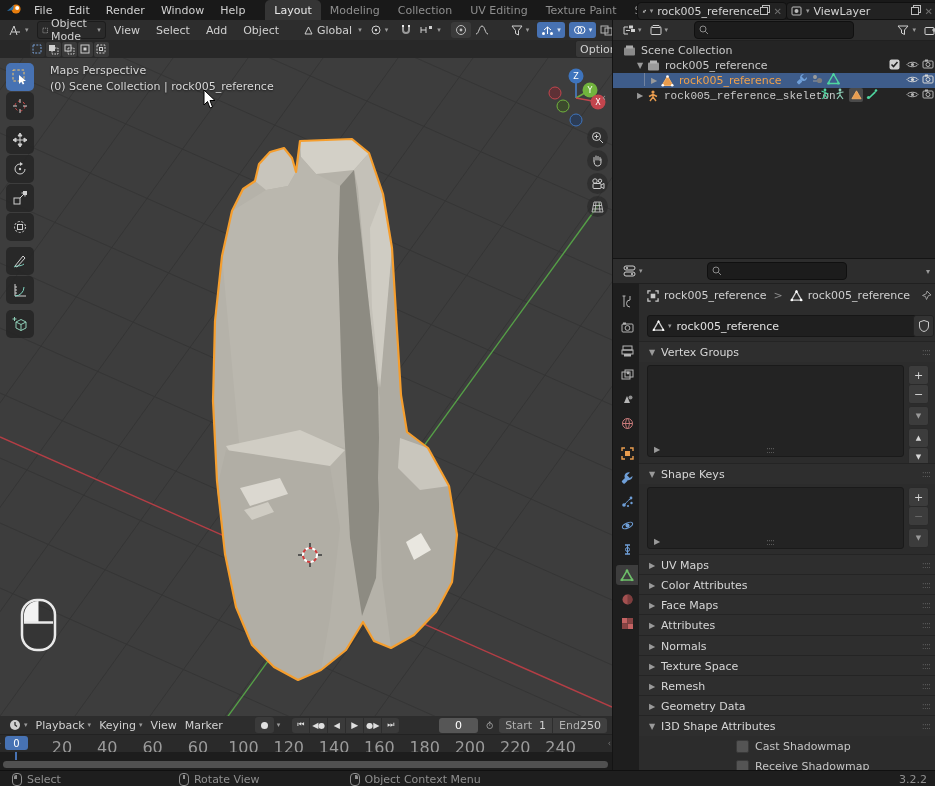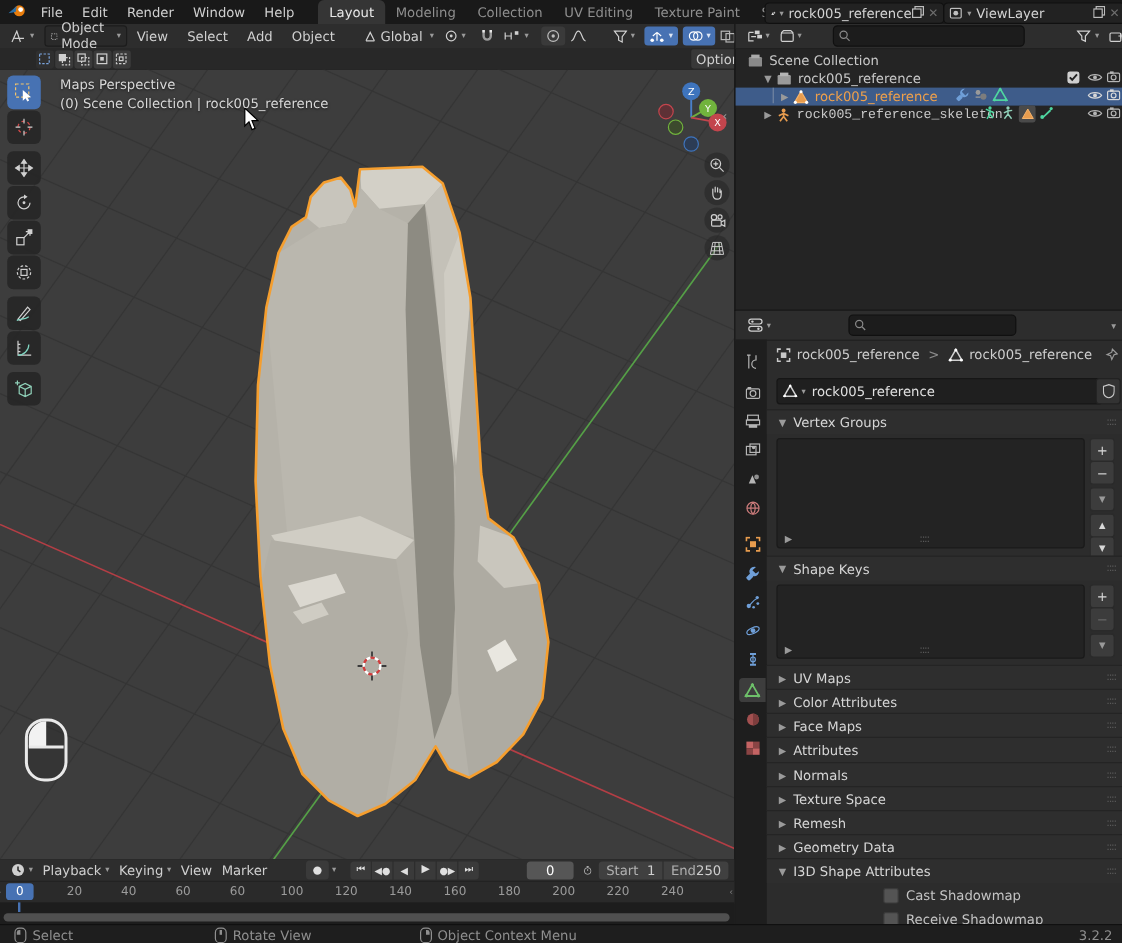--- a/index.html
+++ b/index.html
@@ -52,21 +52,21 @@
   .panel-h{position:absolute;left:26px;width:297px;height:20px;background:#2e2e2e;border-top:1px solid #242424;display:flex;align-items:center;color:#d6d6d6;}
   .panel-h .disc{margin:0 4px 0 8px;}
   .listbox{position:absolute;background:#232323;border:1px solid #1a1a1a;border-radius:3px;}
   .sidebtn{position:absolute;width:19px;height:18px;background:#3c3c3c;border:1px solid #2a2a2a;border-radius:3px;color:#d8d8d8;display:flex;align-items:center;justify-content:center;font-size:11px;}
   .chkrow{position:absolute;display:flex;align-items:center;color:#c4c4c4;}
   .chk{width:11px;height:11px;background:#545454;border:1px solid #3a3a3a;border-radius:2px;margin-right:6px;}
 
   
   #timeline{left:0;top:716px;width:612px;height:54px;background:#2d2d2d;}
   #tl-ruler{position:absolute;left:0;top:18px;width:612px;height:18px;background:#2a2a2a;border-top:1px solid #222;}
-  .tick{position:absolute;top:3px;width:30px;text-align:center;color:#9b9b9b;font-size:10px;}
+  .tick{position:absolute;top:3px;width:30px;text-align:center;color:#9b9b9b;font-size:16px;}
   #tl-track{position:absolute;left:0;top:36px;width:612px;height:8px;background:#1d1d1d;}
   #tl-scroll{position:absolute;left:0;top:44px;width:612px;height:10px;background:#1d1d1d;}
   .transport{width:17px;height:15px;background:#3a3a3a;display:flex;align-items:center;justify-content:center;color:#e0e0e0;font-size:8px;}
 
   
   #status{left:0;top:770px;width:935px;height:16px;background:#1e1e1e;border-top:1px solid #101010;color:#8f8f8f;}
   .mouse-ico{display:inline-block;width:8px;height:11px;border:1px solid #8f8f8f;border-radius:4px;margin-right:5px;position:relative;}
   .mouse-ico i{position:absolute;background:#8f8f8f;}
 </style>
 </head>

